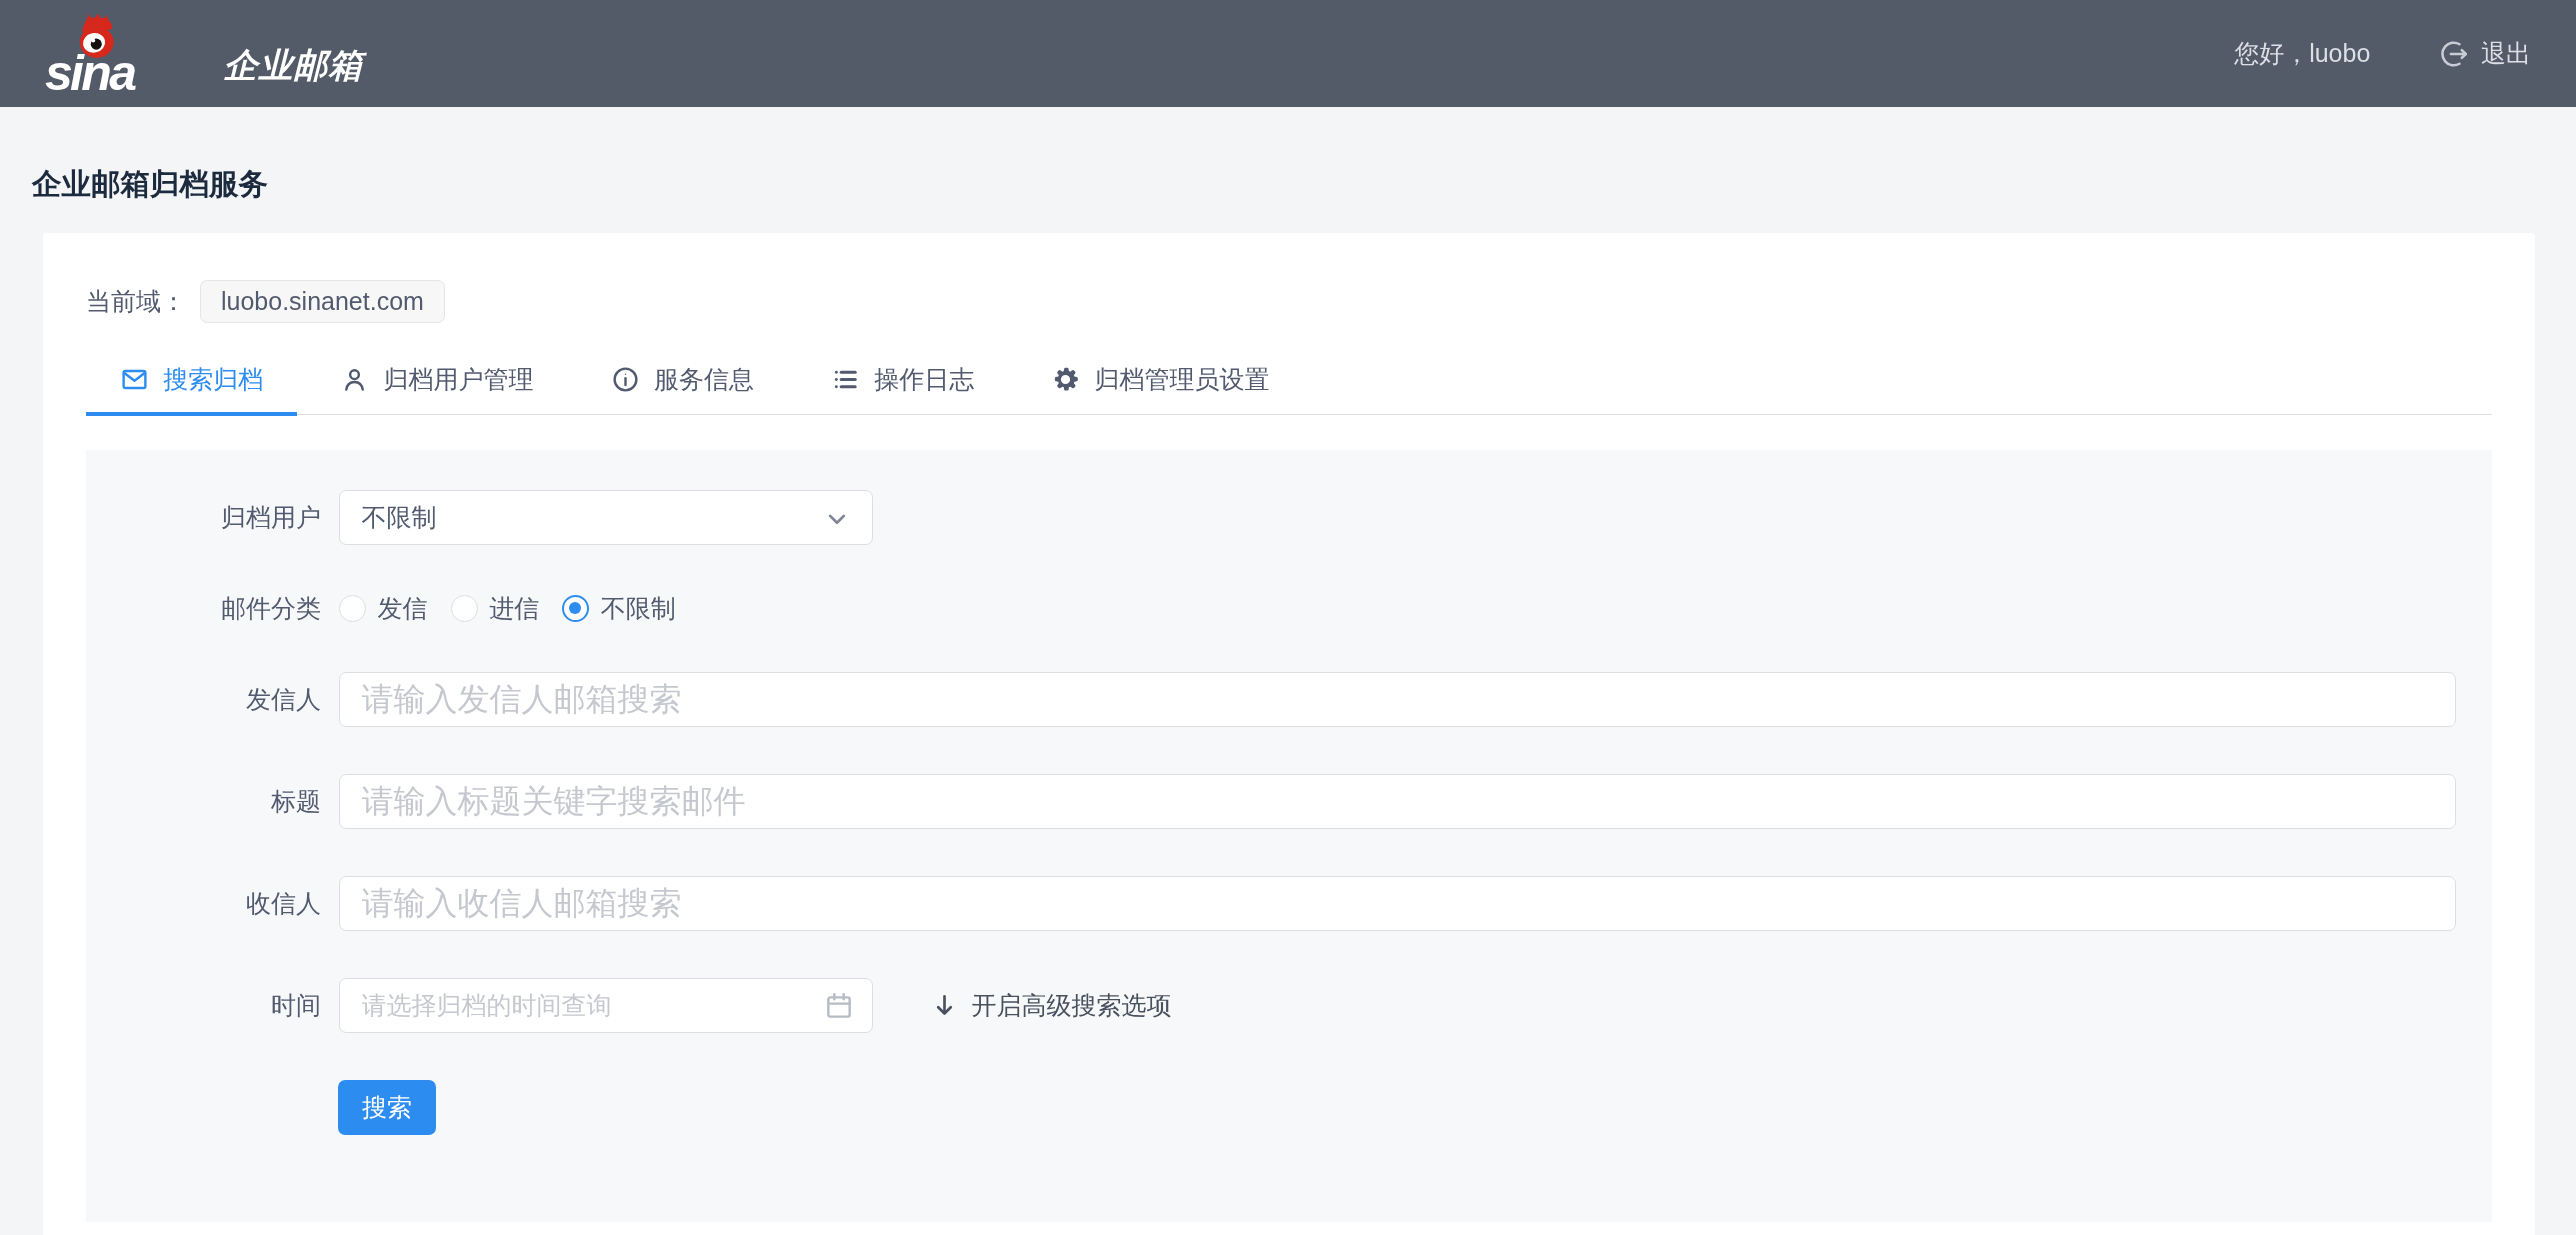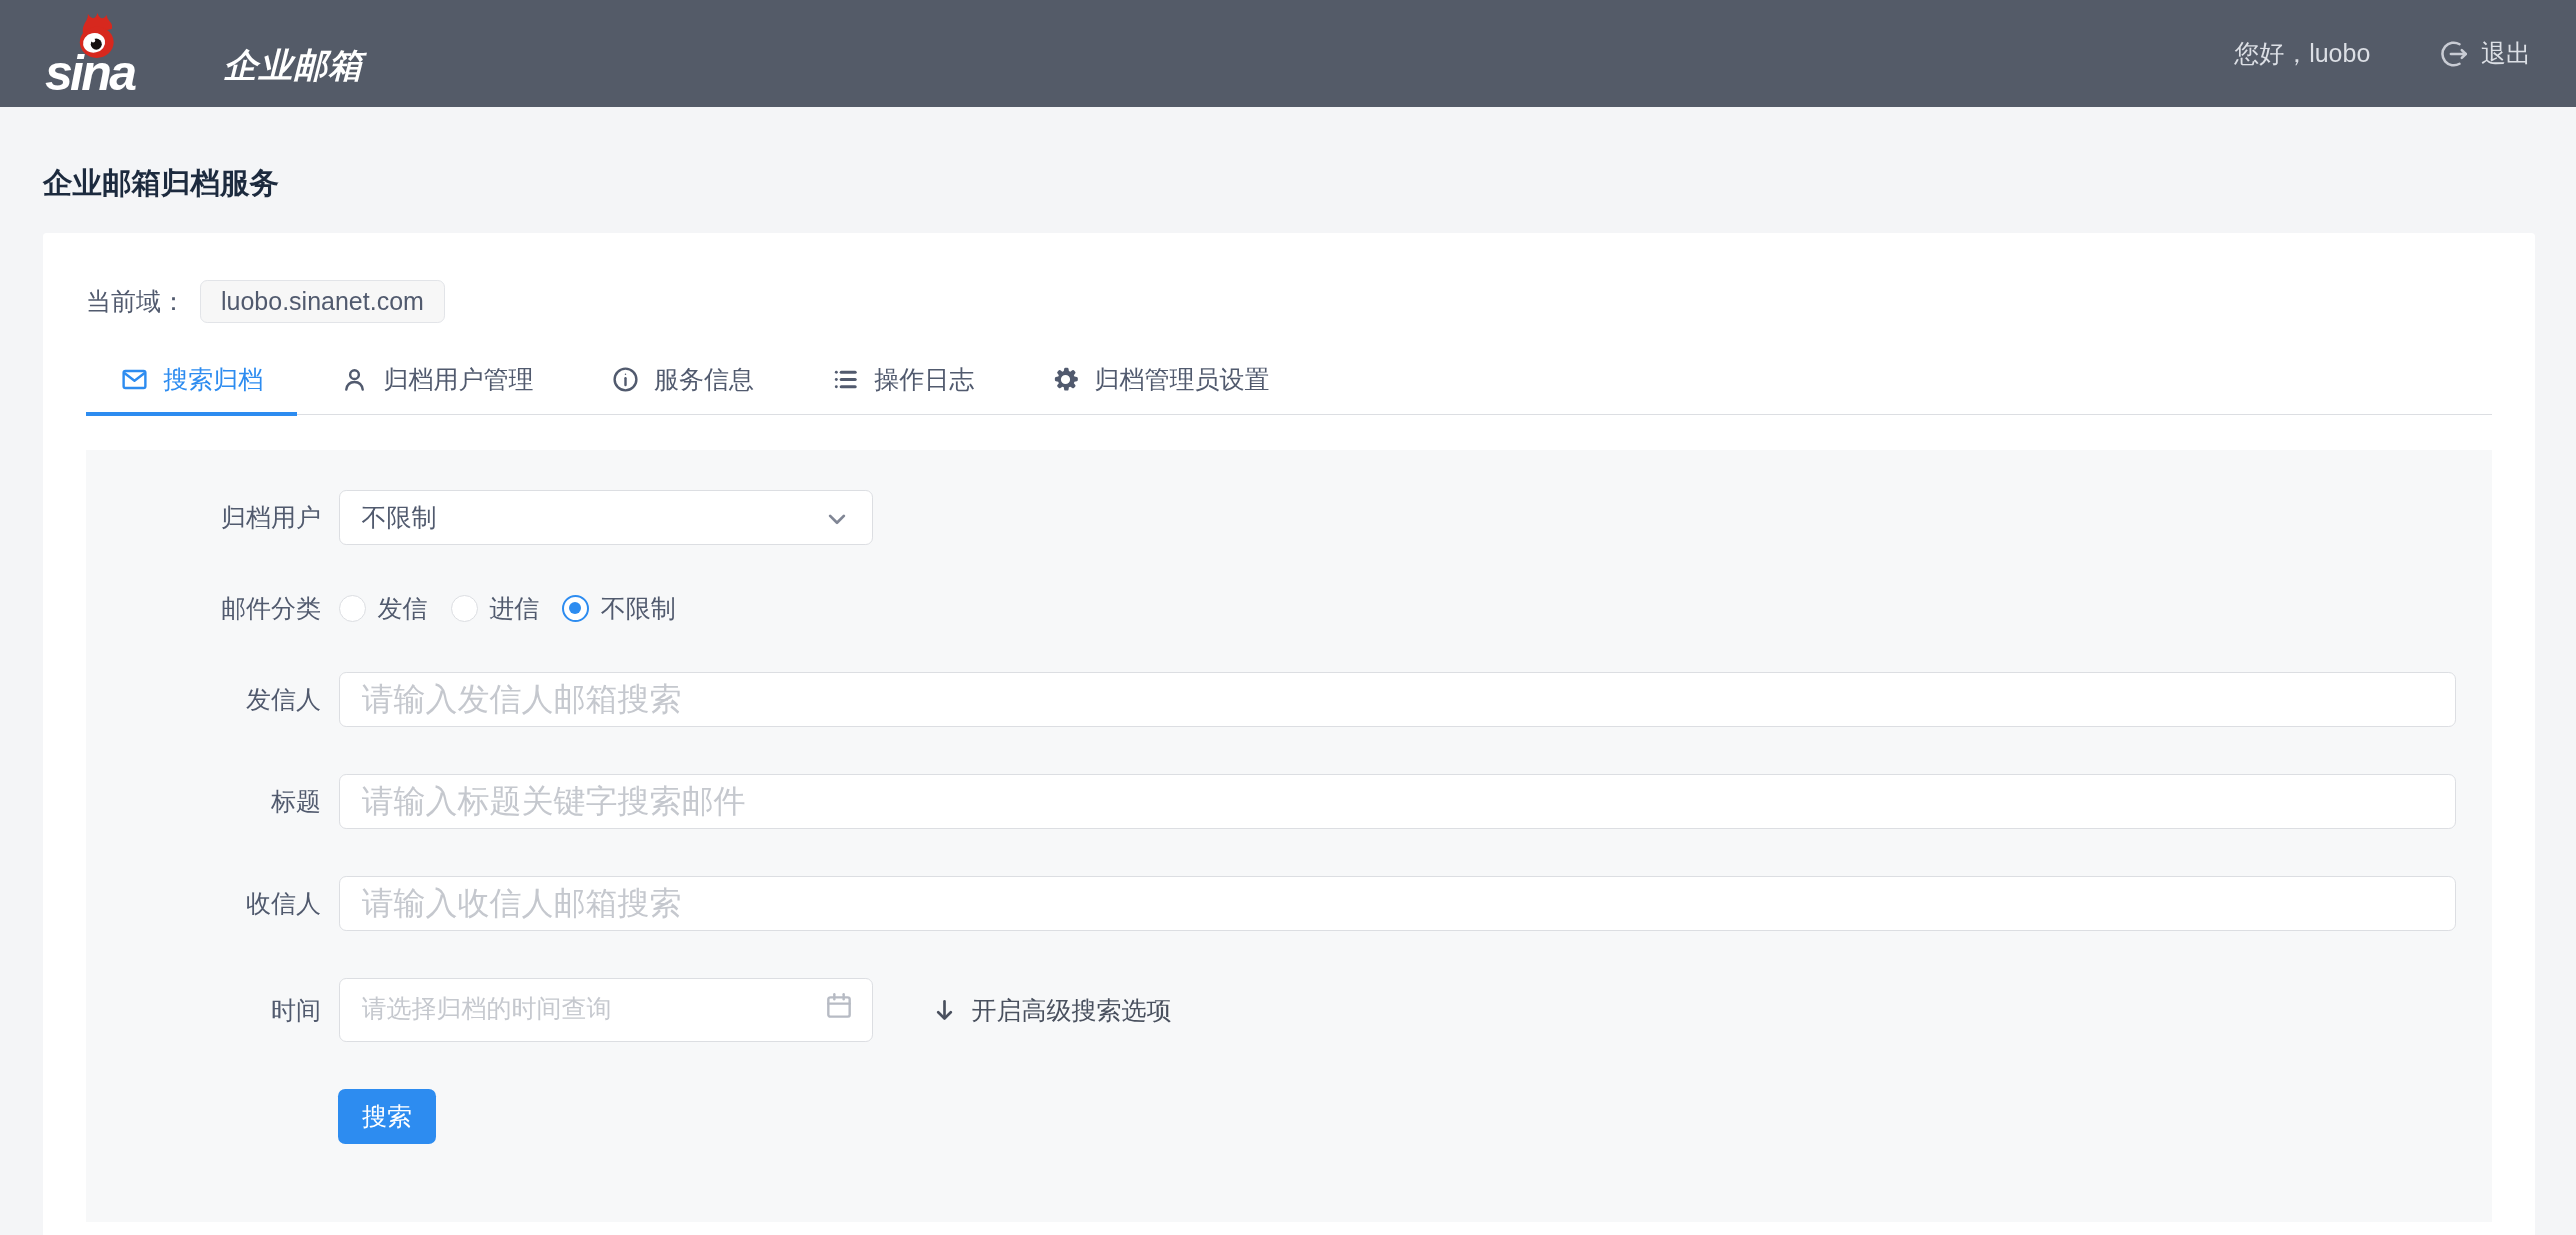--- a/index.html
+++ b/index.html
@@ -14,21 +14,21 @@
   .sina-eye { position:absolute; left:25px; top:3.6px; width:57px; height:50px; }
   .sina-word { position:absolute; left:0; bottom:0; font-size:50px; font-weight:800; font-style:italic; color:#ffffff; letter-spacing:-2.7px; line-height:1; }
   .brand-product { font-size:34px; font-weight:600; font-style:italic; color:#ffffff; margin-left:12.5px; padding-bottom:9px; letter-spacing:0.9px; }
   .header-right { display:flex; align-items:center; gap:66px; }
   .greeting { font-size:25px; color:#dcdfe5; }
   .logout { display:flex; align-items:center; gap:10.7px; cursor:pointer; }
   .logout svg { width:34px; height:34px; }
   .logout-label { font-size:25px; color:#dcdfe5; }
 
   
-  .page-head { padding:57px 43px 0 43px;font-family:Liberation Serif, serif; }
+  .page-head { padding:57px 43px 0 32px; }
   .page-title { font-size:29.5px; font-weight:bold; color:#1c2a3e; line-height:39px; }
 
   .card { margin:29.5px 41px 0 43px; width:2492px; height:1074px; background:#ffffff; border-radius:3.6px; padding:47px 43px 0 43px; }
 
   .domain-row { display:flex; align-items:center; height:43px; }
   .domain-label { font-size:25px; color:#515a6e; }
   .domain-badge { margin-left:14.3px; height:43px; display:flex; align-items:center; padding:0 19.7px; background:#f7f7f7; border:1.8px solid #e2e4e8; border-radius:7.2px; font-size:25px; color:#515a6e; }
 
   
   .tabs { margin-top:21.5px; display:flex; border-bottom:1.8px solid #dcdee2; }
@@ -51,21 +51,21 @@
   .radio-item { display:flex; align-items:center; margin-right:23px; cursor:pointer; }
   .radio-circle { width:27px; height:27px; border-radius:50%; background:#fff; border:1.8px solid #dcdee2; flex:none; }
   .radio-item.selected .radio-circle { border:2.7px solid #2d8cf0; position:relative; }
   .radio-item.selected .radio-circle::after { content:""; position:absolute; left:4.5px; top:4.5px; width:12.5px; height:12.5px; border-radius:50%; background:#2d8cf0; }
   .radio-label { font-size:25px; color:#515a6e; margin-left:11.6px; }
 
   .text-input { width:2117px; height:55px; background:#fff; border:1.8px solid #dcdee2; border-radius:7.2px; padding:0 21.5px; font-size:32px; color:#515a6e; outline:none; font-family:inherit; }
   .text-input::placeholder { color:#c5c8ce; }
 
   .date-wrap { position:relative; }
-  .date-input { width:534px; height:64px; background:#fff; border:1.8px solid #dcdee2; border-radius:7.2px; padding:0 63px 0 21.5px; font-size:25px; color:#515a6e; outline:none; font-family:Liberation Mono, monospace; }
+  .date-input { width:534px; height:55px; background:#fff; border:1.8px solid #dcdee2; border-radius:7.2px; padding:0 63px 0 21.5px; font-size:25px; color:#515a6e; outline:none; font-family:Liberation Serif, serif; }
   .date-input::placeholder { color:#c5c8ce; }
   .date-wrap .cal-icon { position:absolute; right:18px; top:11.6px; width:32px; height:32px; }
 
   .advanced { display:flex; align-items:center; gap:12.5px; margin-left:57px; cursor:pointer; }
   .advanced svg { width:29px; height:29px; }
   .advanced-label { font-size:25px; color:#49505e; }
 
   .btn-row { margin-left:252px; margin-bottom:0; }
   .search-btn { width:98px; height:55px; background:#2d8cf0; border:none; border-radius:7.2px; color:#fff; font-size:25px; cursor:pointer; font-family:inherit; }
 </style>

